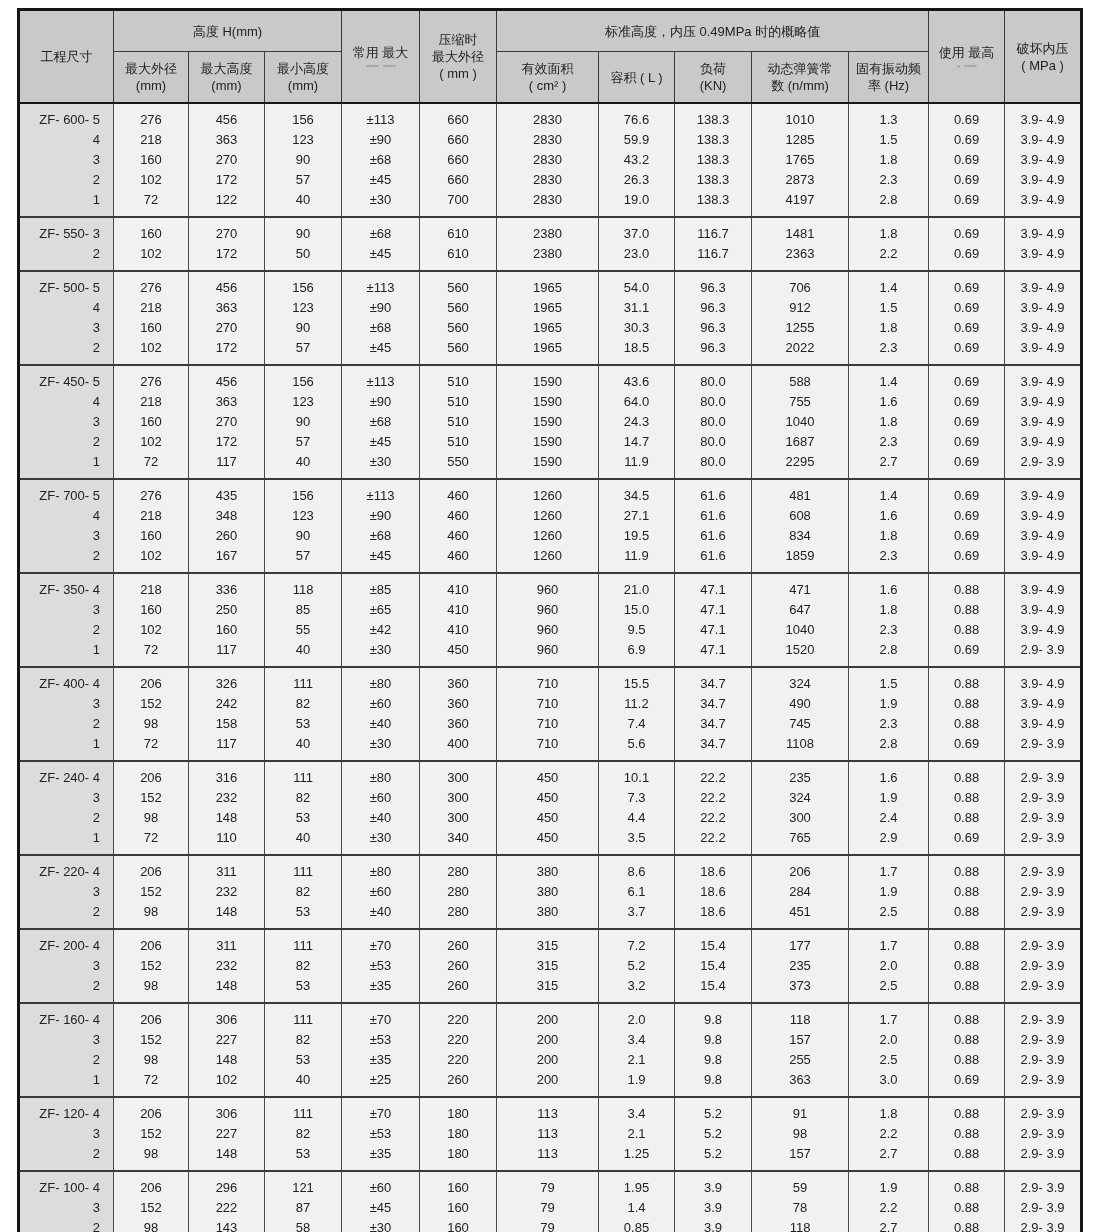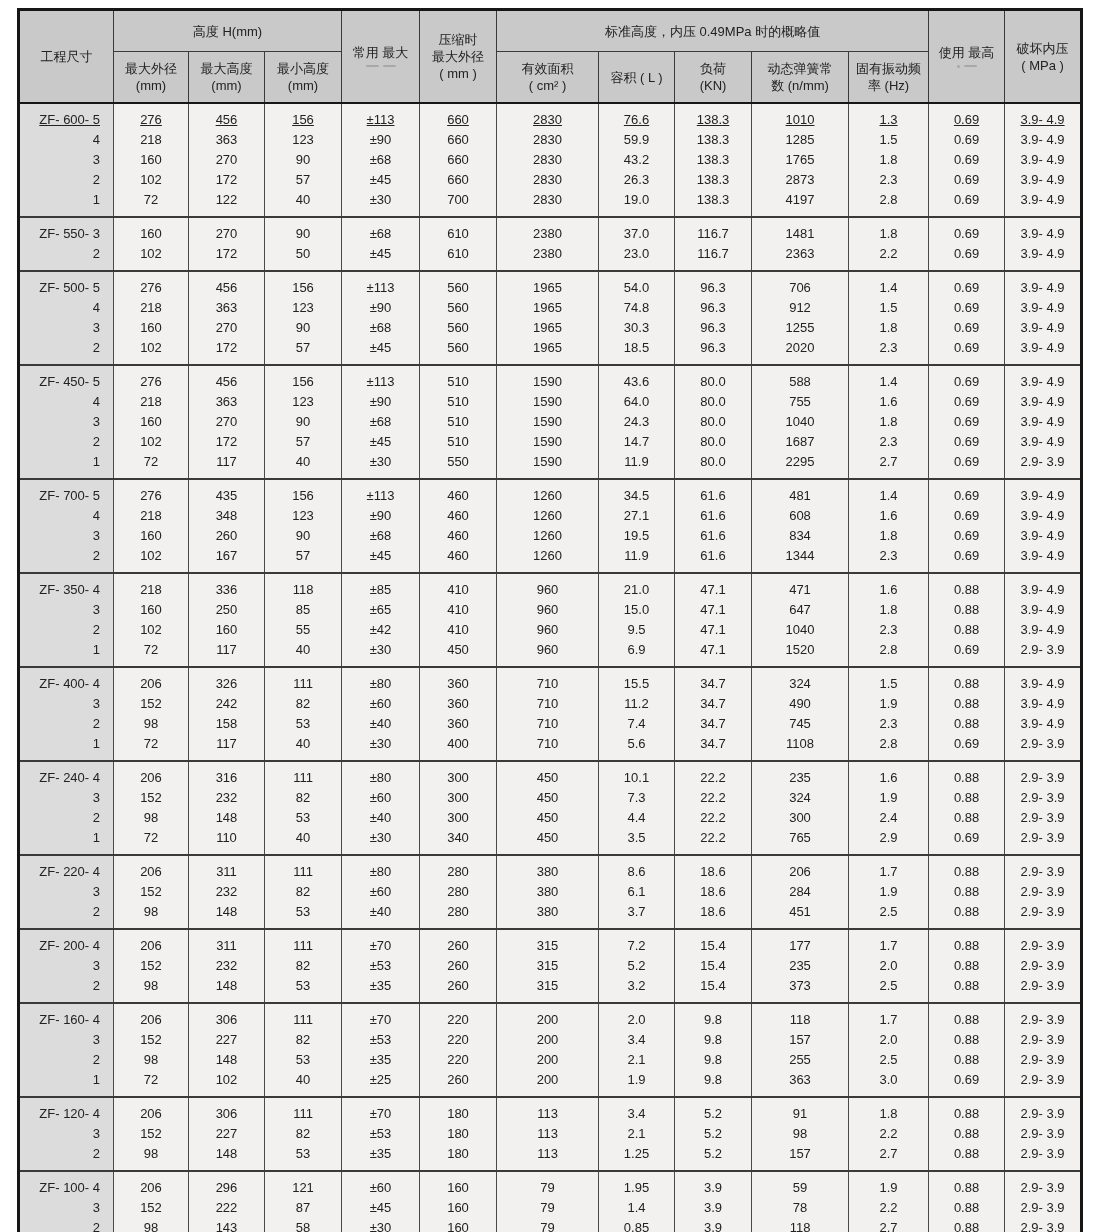--- a/index.html
+++ b/index.html
@@ -44,21 +44,21 @@
     padding:0;
     background:#f2f1ef;
   }
   tbody td.col-model{
     background:#dcdcdc;
     text-align:right;
     padding-right:13px;
   }
   tbody tr.group-first td{border-top:2px solid #3a3a3a;padding-top:6px;}
   tbody tr.group-last td{padding-bottom:6px;}
-  tbody tr:first-child td{border-top:none;text-decoration:underline;}
+  tbody tr:first-child td{border-top:none;}
   .hline{display:block;}
   .remnant{display:block;height:6px;margin-top:2px;}
   .remnant i{
     display:inline-block;vertical-align:top;background:#a8a8a8;
     height:2px;width:13px;margin:2px 2px 0 2px;border-radius:1px;
   }
   .remnant i.dot{width:3px;height:3px;border-radius:2px;}
 </style>
 </head>
 <body>
@@ -265,21 +265,21 @@
           <td>3.9- 4.9</td>
         </tr>
         <tr>
           <td class="col-model">4</td>
           <td>218</td>
           <td>363</td>
           <td>123</td>
           <td>±90</td>
           <td>560</td>
           <td>1965</td>
-          <td>74.8</td>
+          <td>31.1</td>
           <td>96.3</td>
           <td>912</td>
           <td>1.5</td>
           <td>0.69</td>
           <td>3.9- 4.9</td>
         </tr>
         <tr>
           <td class="col-model">3</td>
           <td>160</td>
           <td>270</td>
@@ -297,21 +297,21 @@
         <tr class="group-last">
           <td class="col-model">2</td>
           <td>102</td>
           <td>172</td>
           <td>57</td>
           <td>±45</td>
           <td>560</td>
           <td>1965</td>
           <td>18.5</td>
           <td>96.3</td>
-          <td>2020</td>
+          <td>2022</td>
           <td>2.3</td>
           <td>0.69</td>
           <td>3.9- 4.9</td>
         </tr>
         <tr class="group-first">
           <td class="col-model">ZF- 450- 5</td>
           <td>276</td>
           <td>456</td>
           <td>156</td>
           <td>±113</td>
@@ -432,21 +432,21 @@
         <tr class="group-last">
           <td class="col-model">2</td>
           <td>102</td>
           <td>167</td>
           <td>57</td>
           <td>±45</td>
           <td>460</td>
           <td>1260</td>
           <td>11.9</td>
           <td>61.6</td>
-          <td>1344</td>
+          <td>1859</td>
           <td>2.3</td>
           <td>0.69</td>
           <td>3.9- 4.9</td>
         </tr>
         <tr class="group-first">
           <td class="col-model">ZF- 350- 4</td>
           <td>218</td>
           <td>336</td>
           <td>118</td>
           <td>±85</td>

